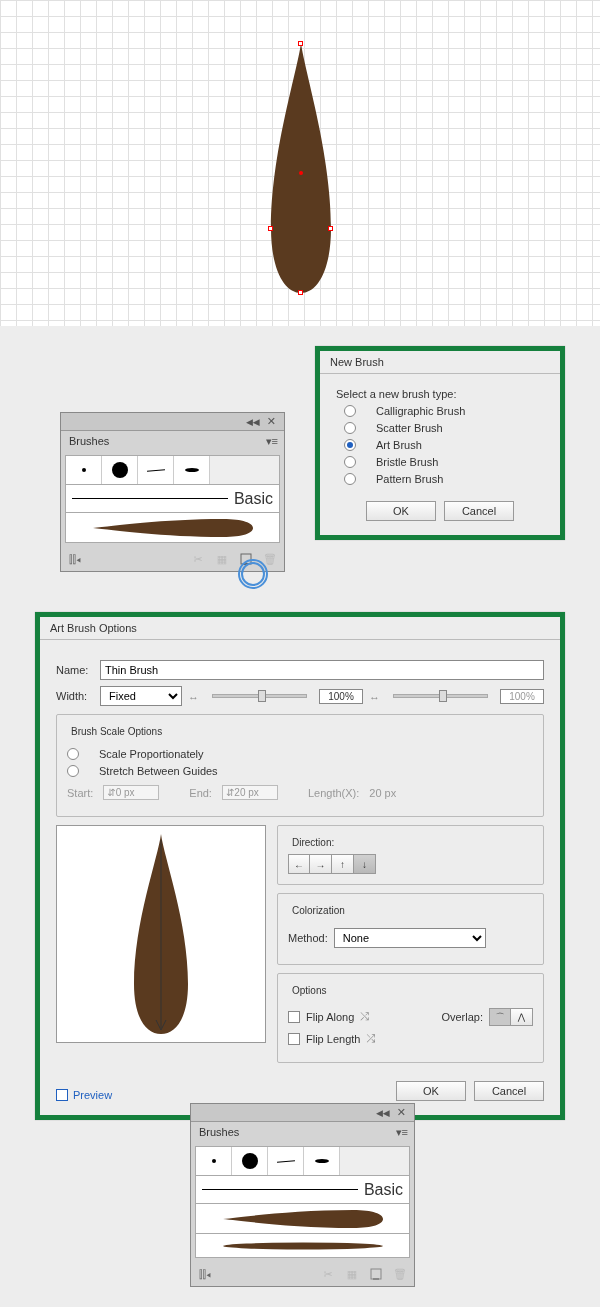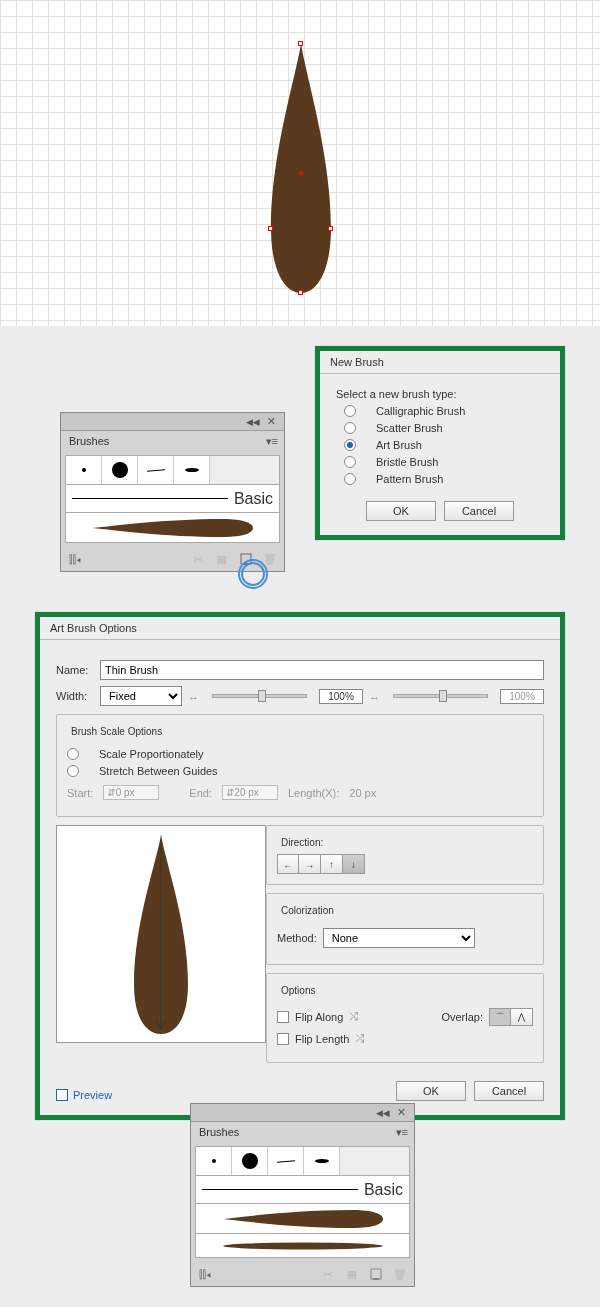--- a/index.html
+++ b/index.html
@@ -47,21 +47,21 @@
 .select{border:1px solid #888;background:#fff;padding:2px 4px;font-size:11px;height:20px;width:82px}
 .select-wide{width:152px}
 .slider-track{height:4px;background:#ccc;border:1px solid #aaa;flex:1;position:relative;margin:0 6px}
 .slider-thumb{position:absolute;top:-5px;width:8px;height:12px;background:#ddd;border:1px solid #888}
 .pct-box{width:44px;border:1px solid #888;background:#fff;padding:1px 3px;font-size:10px;text-align:center}
 .fieldset{border:1px solid #bbb;border-radius:2px;margin:8px 0;padding:10px}
 .fieldset-title{font-size:10px;background:#ededed;padding:0 4px;margin-top:-16px;margin-bottom:6px;display:inline-block}
 .disabled{color:#999}
 .num-input{width:56px;border:1px solid #bbb;background:#f5f5f5;padding:1px 3px;font-size:10px;color:#999;display:inline-flex;align-items:center}
 .preview-box{width:210px;height:218px;background:#fff;border:1px solid #999;display:flex;align-items:center;justify-content:center;position:relative}
-.art-cols{display:flex;gap:0}
+.art-cols{display:flex;gap:11px}
 .art-right{flex:1}
 .dir-btn{width:22px;height:20px;border:1px solid #999;background:linear-gradient(#fdfdfd,#e6e6e6);display:flex;align-items:center;justify-content:center;font-size:10px;cursor:pointer}
 .dir-btn.active{background:linear-gradient(#d0d0d0,#b8b8b8)}
 .dir-group{display:flex}
 .dir-group .dir-btn:not(:first-child){border-left:none}
 .checkbox{width:12px;height:12px;border:1px solid #888;background:#fff}
 .color-swatch{width:20px;height:16px;background:#5a3a1f;border:1px solid #666}
 .eyedrop{width:14px;height:14px;color:#666}
 .tiny-icon{width:14px;height:14px;color:#888}
 .overlap-btn{width:22px;height:18px;border:1px solid #999;background:linear-gradient(#fdfdfd,#e6e6e6);display:flex;align-items:center;justify-content:center;font-size:9px}
@@ -210,21 +210,21 @@
           </div>
       <div class="radio-row">
             <div class="radio"></div>
             <span>Stretch Between Guides</span>
           </div>
       <div class="form-row disabled" style="gap:10px;margin-top:8px">
         <span>Start:</span>
         <span class="num-input">⇵ <span>0 px</span></span>
         <span style="margin-left:20px">End:</span>
         <span class="num-input">⇵ <span>20 px</span></span>
-        <span style="">Length(X):</span>
+        <span style="margin-left:20px">Length(X):</span>
         <span>20 px</span>
       </div>
     </div>
 
     <div class="art-cols">
       <div class="preview-box">
         <svg width="66" height="200" viewBox="0 0 66 200">
           <path class="svg-drop-brown" d="M33 0 C30 24 6 88 6 150 C6 184 18 200 33 200 C48 200 60 184 60 150 C60 88 36 24 33 0 Z"></path>
           <line x1="33" y1="6" x2="33" y2="194" stroke="#333" stroke-width="1"></line>
           <path d="M28 186 L33 196 L38 186" fill="none" stroke="#333"></path>

